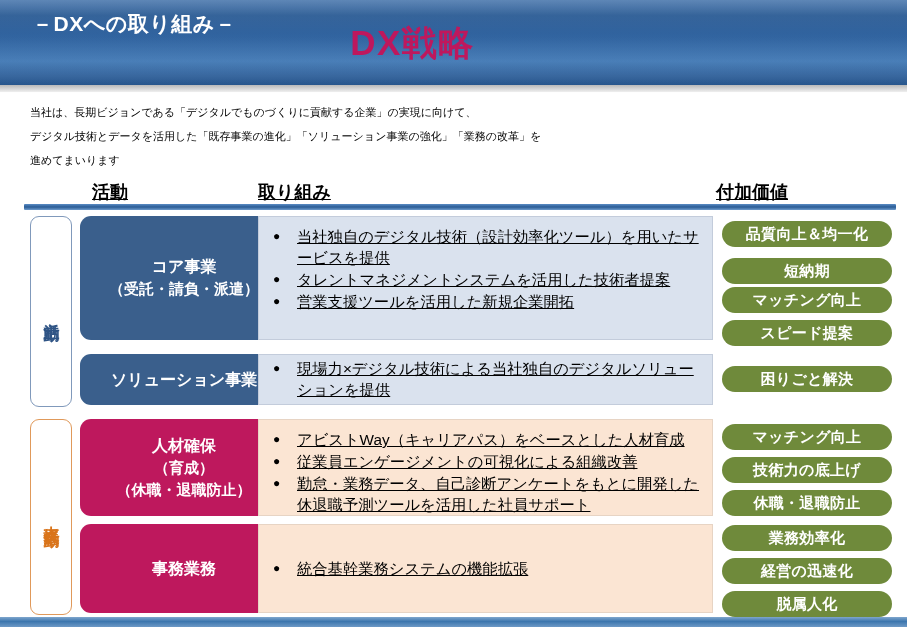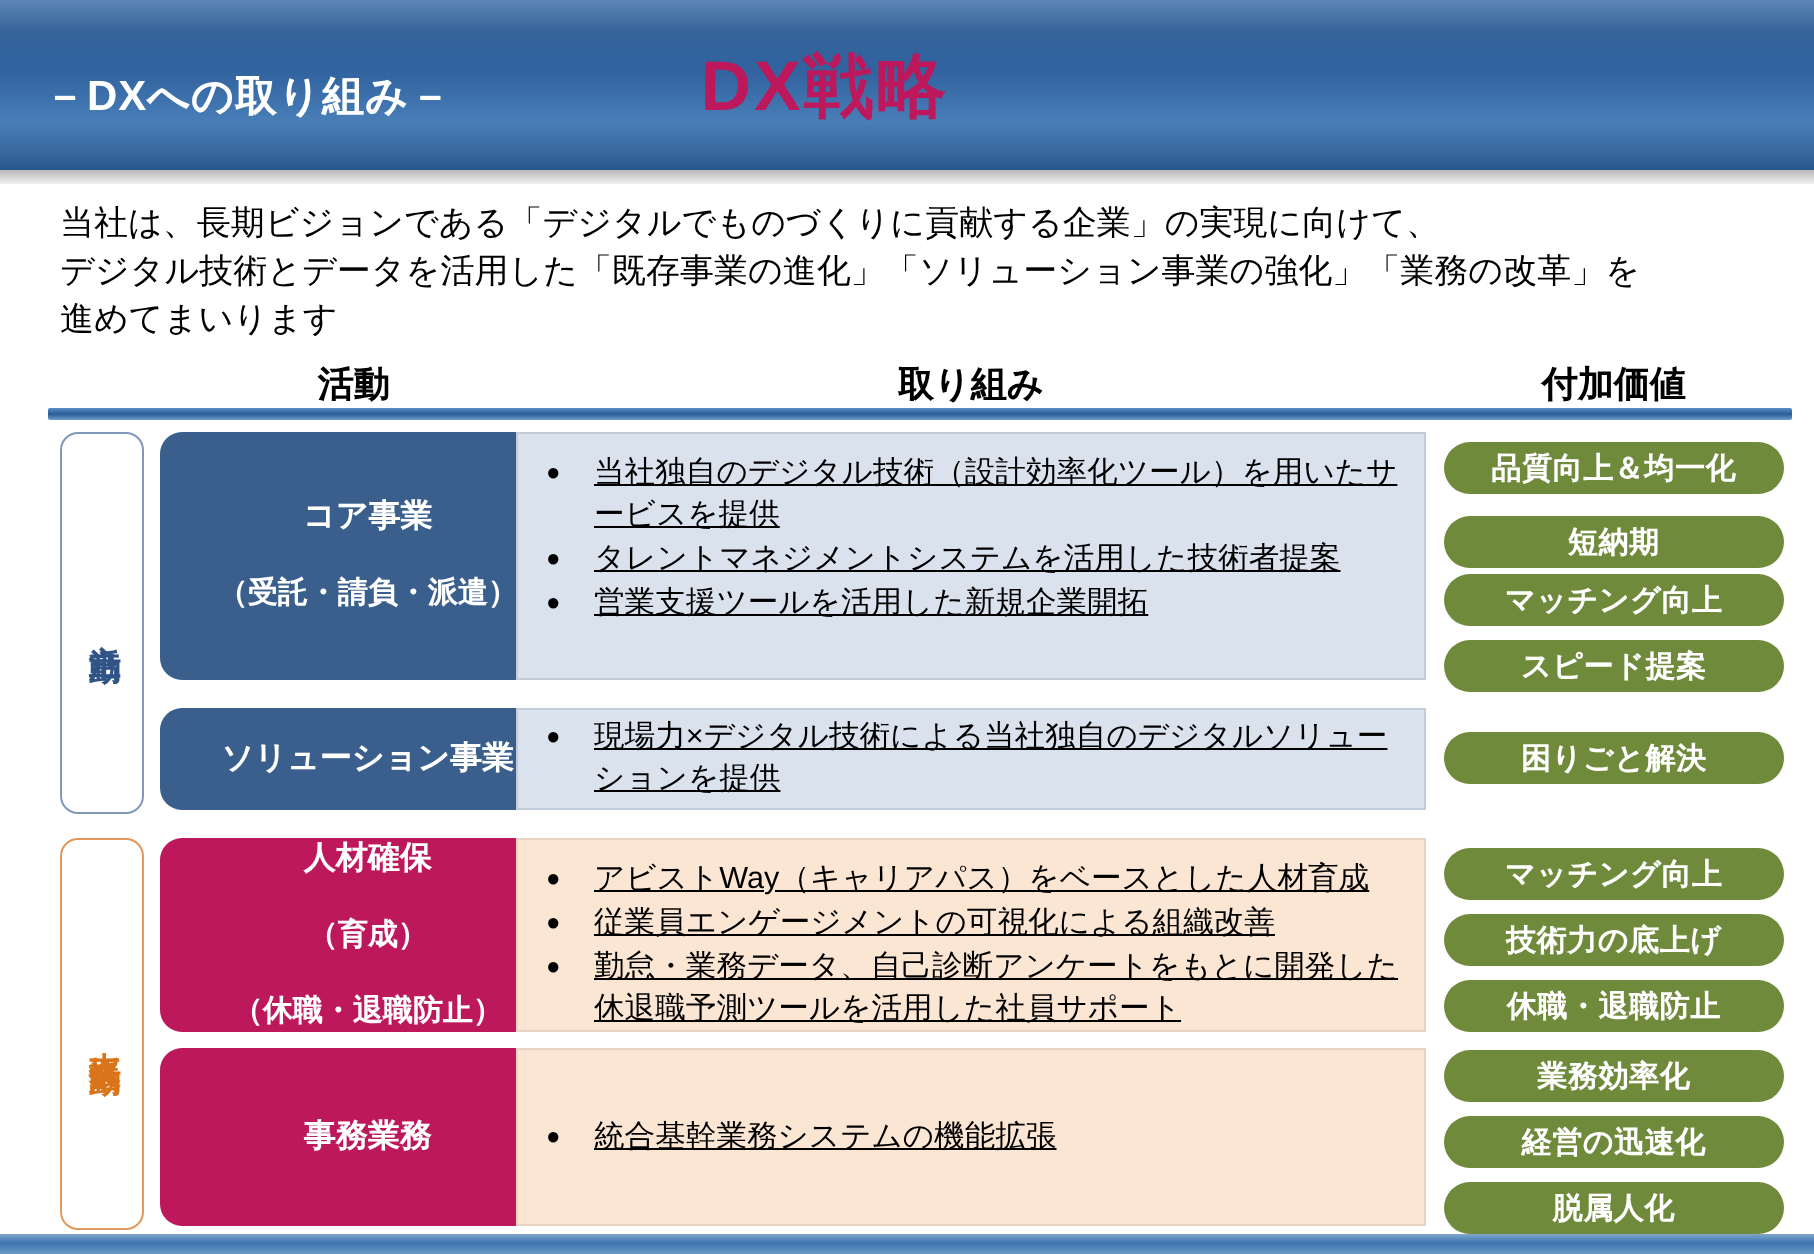--- a/index.html
+++ b/index.html
@@ -37,28 +37,27 @@
   .header-shade {
     position: absolute;
     left: 0; top: 0;
     width: 907px;
     height: 85px;
     background: linear-gradient(to bottom, rgba(255,255,255,0.16) 0%, rgba(255,255,255,0.02) 40%, rgba(0,0,0,0.06) 100%);
     pointer-events: none;
   }
   .header-eyebrow {
     position: absolute;
-    left: 22px;
+    left: 32px;
     top: 10px;
     font-size: 21px;
     font-weight: bold;
     color: #ffffff;
     letter-spacing: 0.5px;
     white-space: nowrap;
-    margin-top: 24px;
   }
   .header-title {
     position: absolute;
     left: 0;
     top: 20px;
     width: 825px;
     text-align: center;
     font-size: 35px;
     font-weight: bold;
     color: #be185d;
@@ -73,36 +72,37 @@
     height: 7px;
     background: linear-gradient(to bottom, #b9b9b9 0%, #d7d7d7 55%, #efefef 100%);
   }
 
   
   .intro {
     position: absolute;
     left: 30px;
     top: 100px;
     width: 860px;
-    font-size: 17px;
+    font-size: 11px;
     line-height: 24px;
     color: #000000;
     font-weight: 500;
   }
   .intro div { white-space: nowrap; }
 
   
   .col-head {
     position: absolute;
     top: 180px;
     font-size: 18px;
     font-weight: bold;
     color: #000000;
-    text-align: center;
+    text-align: left;
     white-space: nowrap;
+    text-decoration: underline;
   }
   .col-head.activity   { left: 92px;  width: 170px; }
   .col-head.initiative { left: 258px; width: 455px; }
   .col-head.value      { left: 716px; width: 182px; }
 
   .head-rule {
     position: absolute;
     left: 24px;
     top: 204px;
     width: 872px;
@@ -150,21 +150,20 @@
     color: #ffffff;
     font-weight: bold;
     font-size: 16px;
     line-height: 22px;
     display: flex;
     flex-direction: column;
     align-items: center;
     justify-content: center;
     box-sizing: border-box;
     padding: 4px 6px;
-    gap: 16px;
   }
   .activity-box.blue   { background: #3a5f8c; }
   .activity-box.orange { background: #be185d; }
   .activity-box .sub { font-size: 15px; font-weight: bold; }
 
   #act-core    { top: 216px; height: 124px; }
   #act-sol     { top: 354px; height: 51px;  }
   #act-hr      { top: 419px; height: 97px;  }
   #act-office  { top: 524px; height: 89px;  }
 

